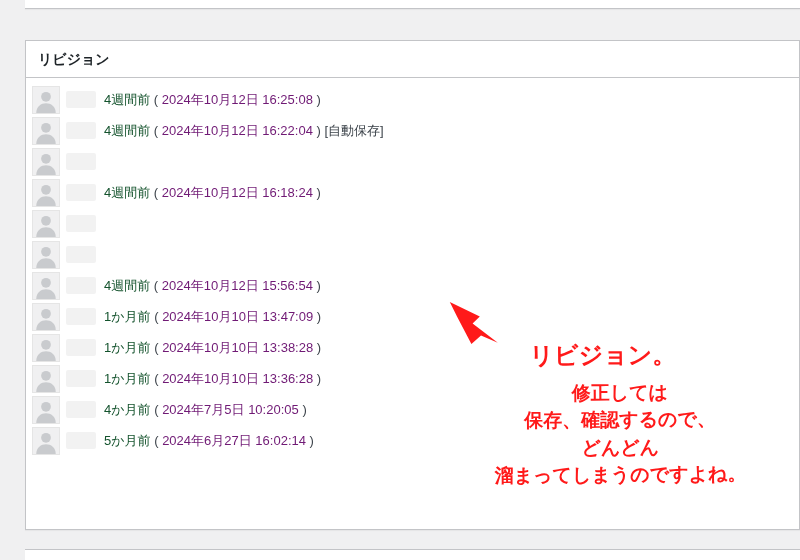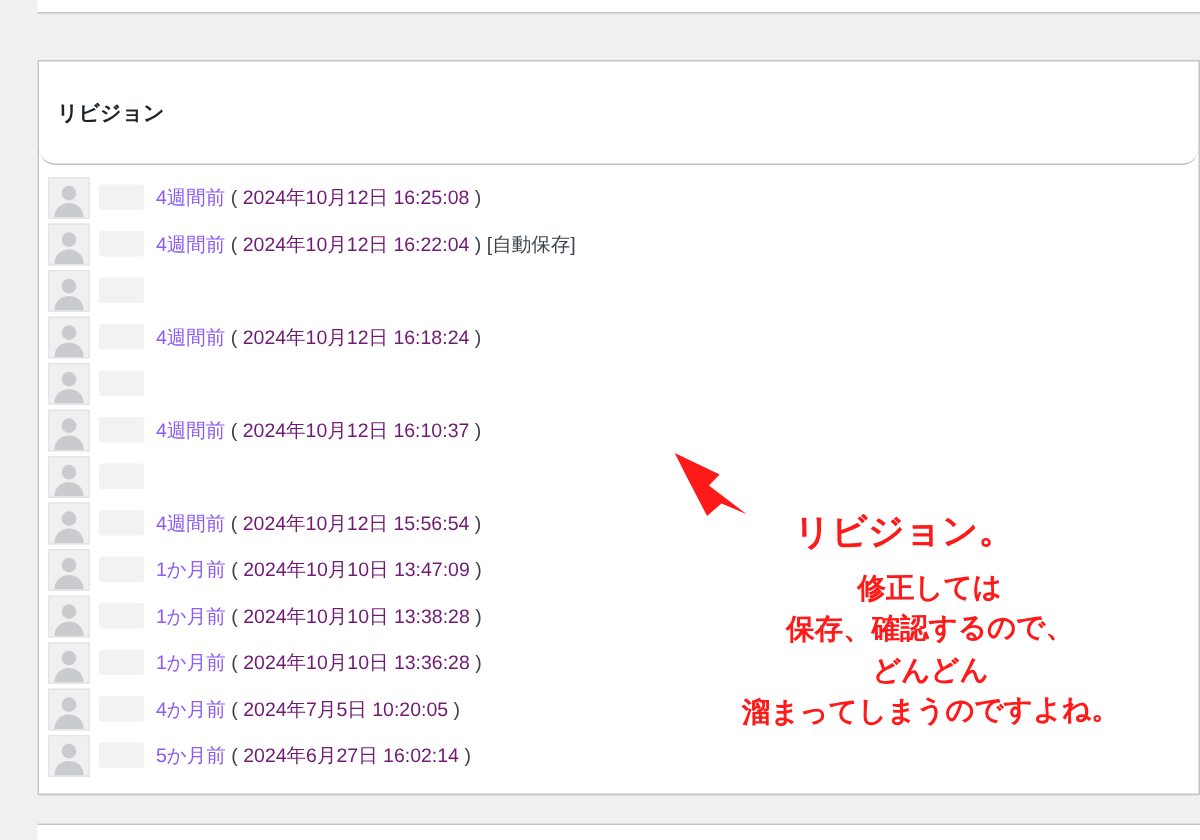--- a/index.html
+++ b/index.html
@@ -37,26 +37,25 @@
     border: 1px solid #c3c4c7;
     box-shadow: 0 1px 1px rgba(0,0,0,0.04);
     display: flex;
     flex-direction: column;
     box-sizing: border-box;
   }
 
   .panel-header {
     height: 36px;
     line-height: 36px;
-    padding: 16px 12px;
+    padding: 0 12px;
     border-bottom: 1px solid #c3c4c7;
     font-size: 14px;
     font-weight: 600;
     color: #1d2327;
-    border-radius: 11px;
   }
 
   .panel-body {
     flex: 1;
     overflow: hidden;
     padding: 6px 0;
     position: relative;
   }
 
   .revision-list {
@@ -96,21 +95,21 @@
     margin-left: 6px;
     border-radius: 2px;
     flex: 0 0 30px;
   }
 
   .rev-text {
     margin-left: 8px;
     white-space: nowrap;
     color: #3c434a;
   }
-  .rev-text .ago { color: #8b5cf6; }
+  .rev-text .ago { color: #14532d; }
   .rev-text .paren { color: #3c434a; }
   .rev-text .stamp {
     color: #701a75;
     text-decoration: none;
     cursor: pointer;
   }
   .rev-text .suffix { color: #3c434a; margin-top: 47px; }
 
   
   .next-panel {
@@ -235,37 +234,20 @@
     <span class="avatar">
       <svg viewBox="0 0 32 32" xmlns="http://www.w3.org/2000/svg">
         <rect width="32" height="32" fill="#f0f0f1"></rect>
         <circle cx="16" cy="12" r="6" fill="#c9cbce"></circle>
         <path d="M4 32c0-8 6-12 12-12s12 4 12 12z" fill="#c9cbce"></path>
       </svg>
     </span>
     <span class="smear"></span>
   </li>
 
-  <li class="revision-item">
-    <span class="avatar">
-      <svg viewBox="0 0 32 32" xmlns="http://www.w3.org/2000/svg">
-        <rect width="32" height="32" fill="#f0f0f1"></rect>
-        <circle cx="16" cy="12" r="6" fill="#c9cbce"></circle>
-        <path d="M4 32c0-8 6-12 12-12s12 4 12 12z" fill="#c9cbce"></path>
-      </svg>
-    </span>
-    <span class="smear"></span>
-    <span class="rev-text">
-      <span class="ago">4週間前</span>
-      <span class="paren"> (</span>
-      <a class="stamp">2024年10月12日 16:10:37</a>
-      <span class="paren">)</span>
-      <span class="suffix"></span>
-    </span>
-  </li>
 
   <li class="revision-item">
     <span class="avatar">
       <svg viewBox="0 0 32 32" xmlns="http://www.w3.org/2000/svg">
         <rect width="32" height="32" fill="#f0f0f1"></rect>
         <circle cx="16" cy="12" r="6" fill="#c9cbce"></circle>
         <path d="M4 32c0-8 6-12 12-12s12 4 12 12z" fill="#c9cbce"></path>
       </svg>
     </span>
     <span class="smear"></span>

